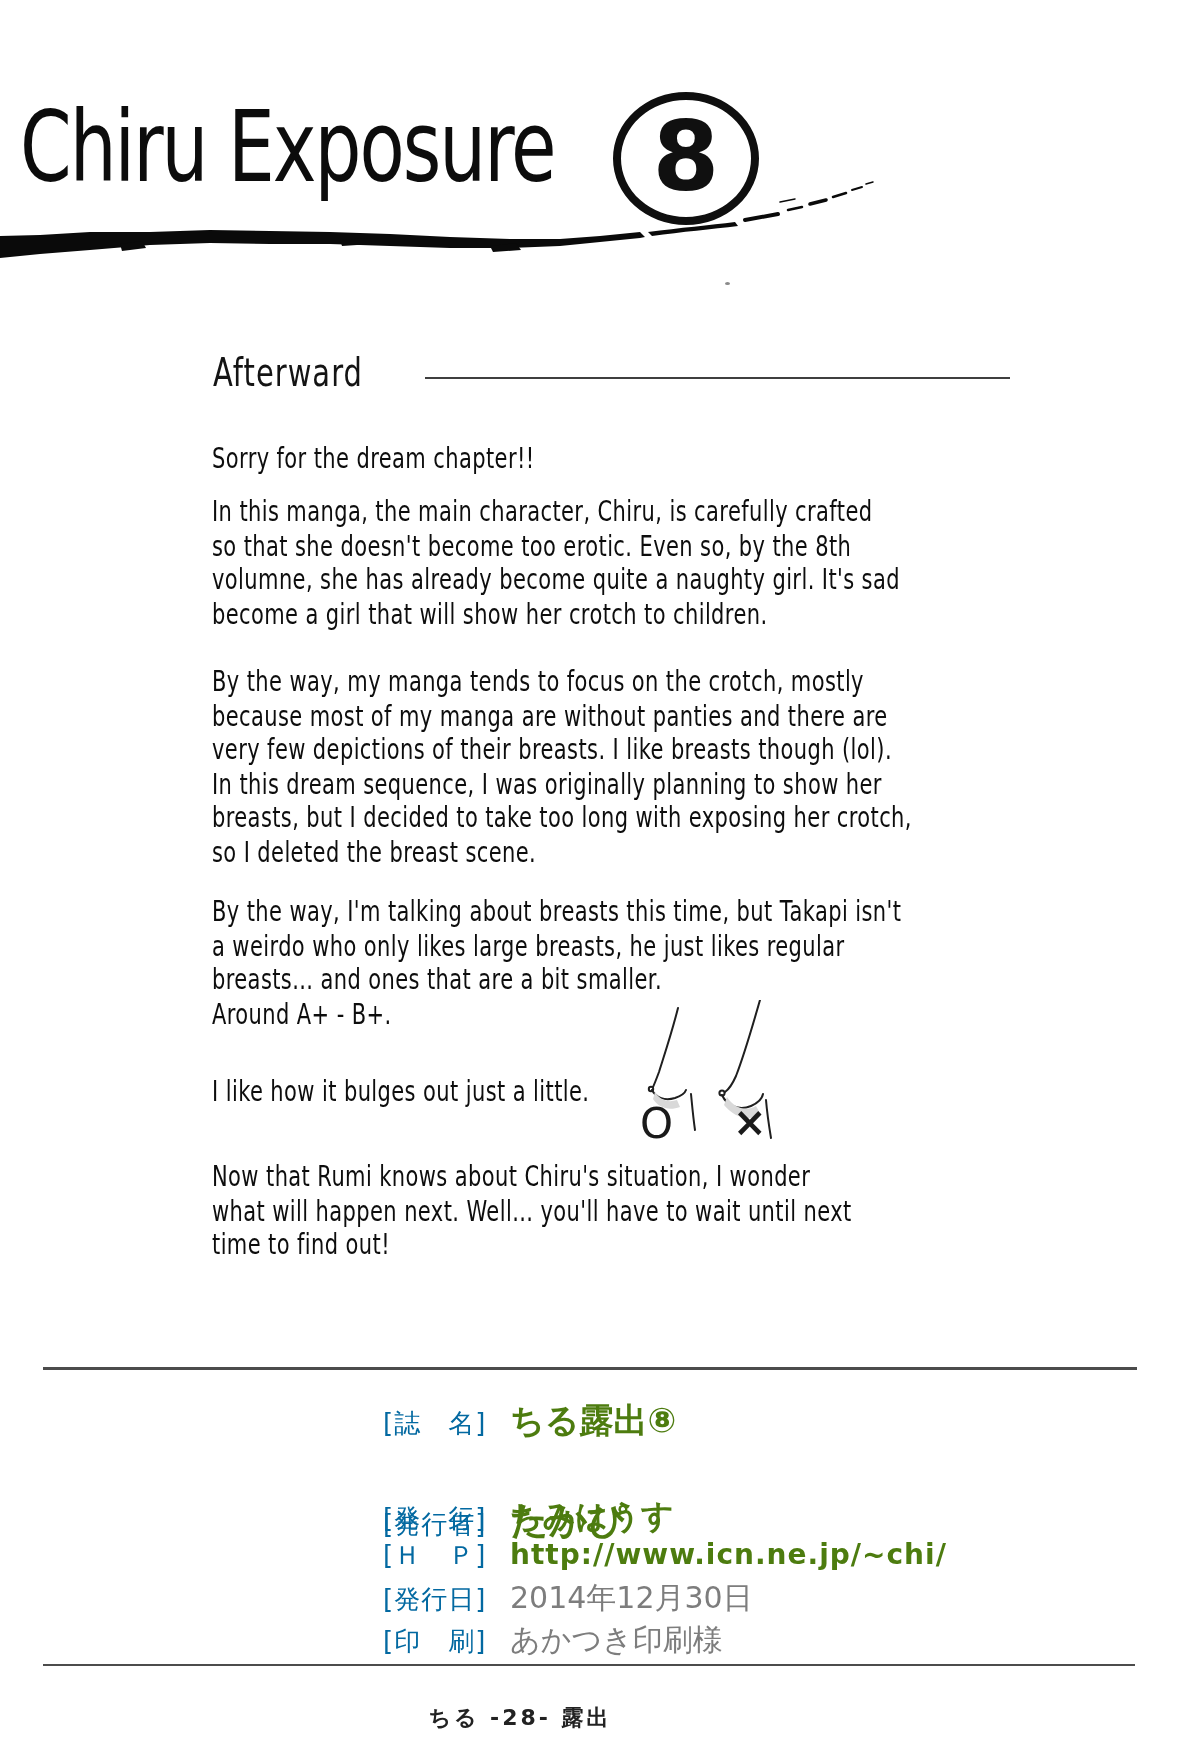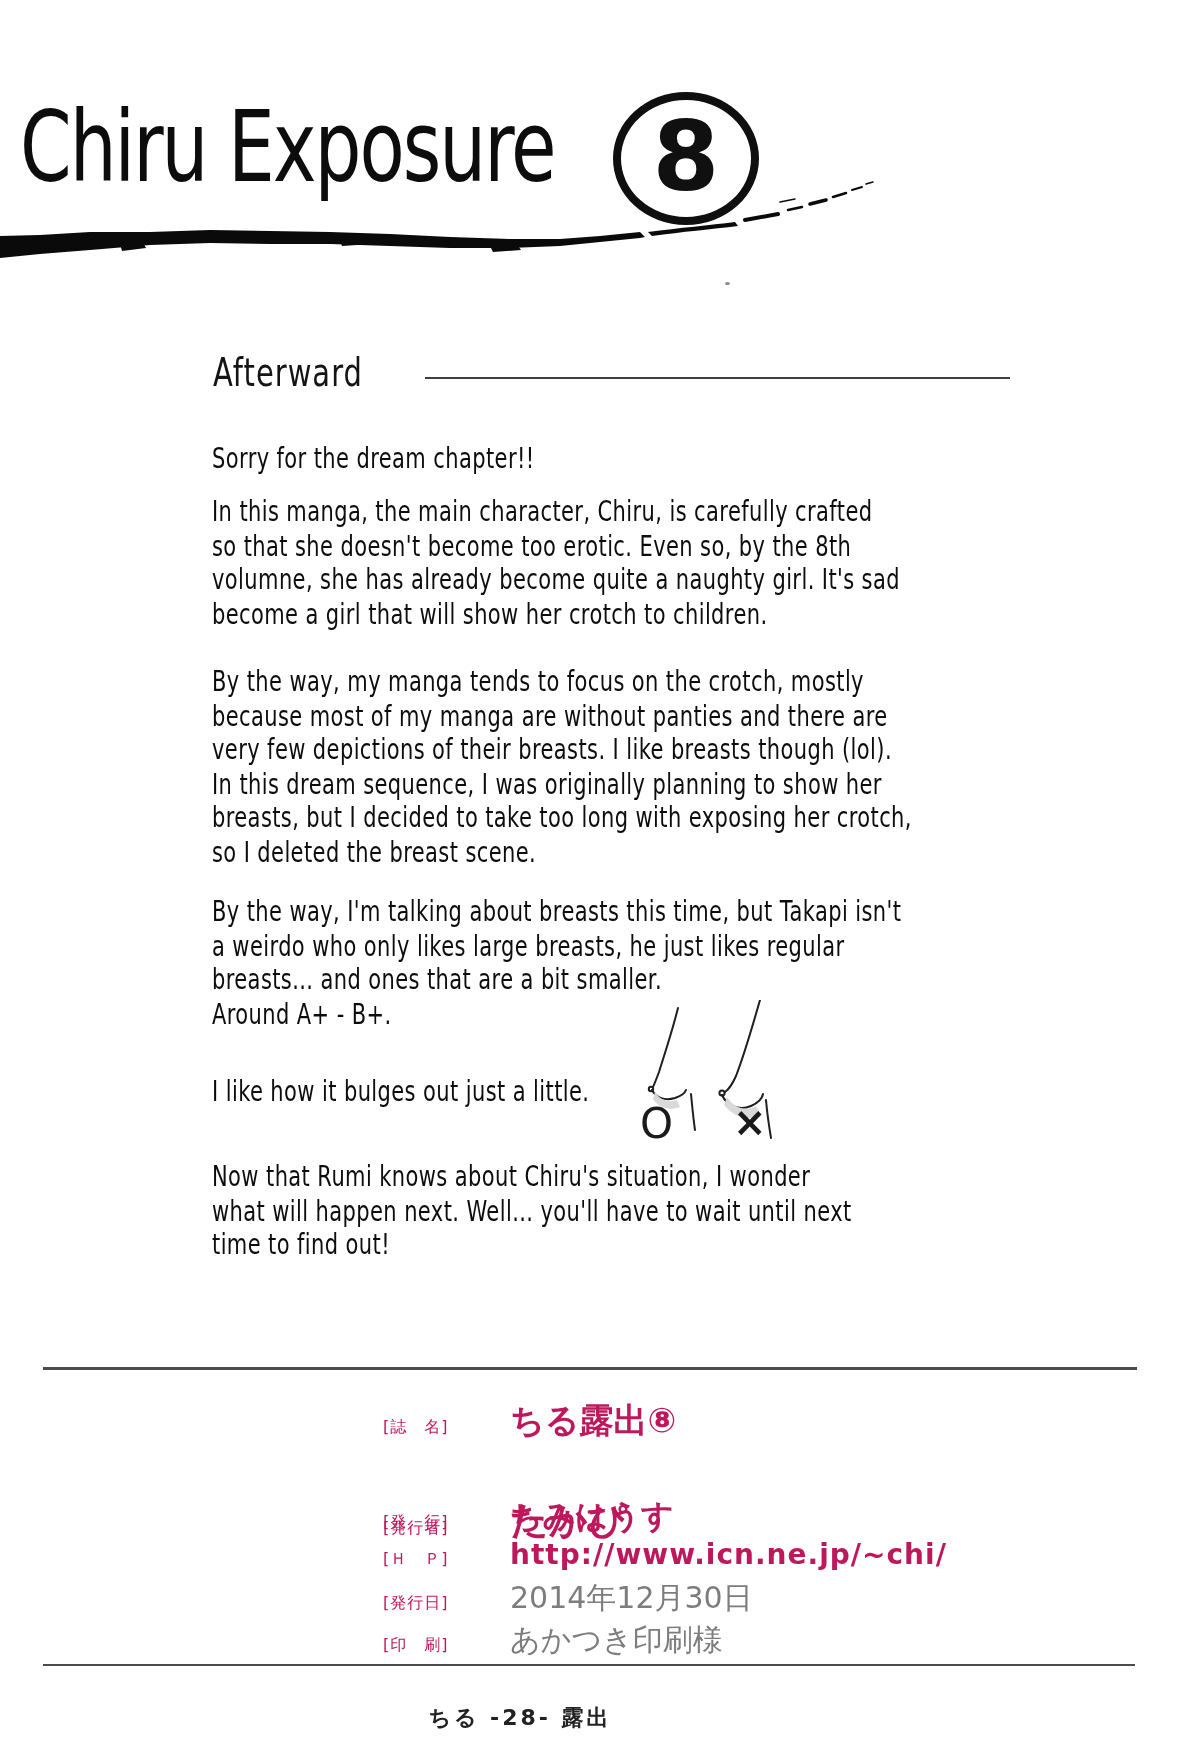--- a/index.html
+++ b/index.html
@@ -34,22 +34,22 @@
   }
   #p1{top:443px}#p2{top:496px}#p3{top:666px}#p4{top:896px}#p5{top:1076px}#p6{top:1161px}
   
   .sketch{position:absolute;left:635px;top:1000px;}
   .sketch text{font-family:"DejaVu Sans",sans-serif;fill:#1a1a1a;}
   
   .rule{position:absolute;background:#4c4c4c;}
   #rule-top{left:43px;top:1367px;width:1094px;height:3px;}
   #rule-bottom{left:43px;top:1664px;width:1092px;height:2px;}
   .c-row{position:absolute;left:383px;display:flex;align-items:baseline;}
-  .c-label{display:inline-block;width:127px;font-size:16px;color:#be185d;letter-spacing:1px;white-space:pre;}
-  .c-value{color:#be185d;font-weight:bold;white-space:pre;}
+  .c-label{display:inline-block;width:127px;font-size:26px;color:#0369a1;letter-spacing:1px;white-space:pre;}
+  .c-value{color:#4d7c0f;font-weight:bold;white-space:pre;}
   #crow1{top:1398px}#crow2{top:1495px}#crow3{top:1495px}
   #crow4{top:1538px}#crow5{top:1578px}#crow6{top:1620px}
   #crow1 .c-value{font-size:34px;}
   #crow2 .c-value{font-size:32px;}
   #crow3 .c-value{font-size:38px;}
   #crow4 .c-value{font-size:28px;letter-spacing:1px;}
   #crow5 .c-value,#crow6 .c-value{font-size:30px;font-weight:normal;color:#7d7d7d;}
   
   .footer{
     position:absolute;left:0;top:1703px;width:1040px;text-align:center;

